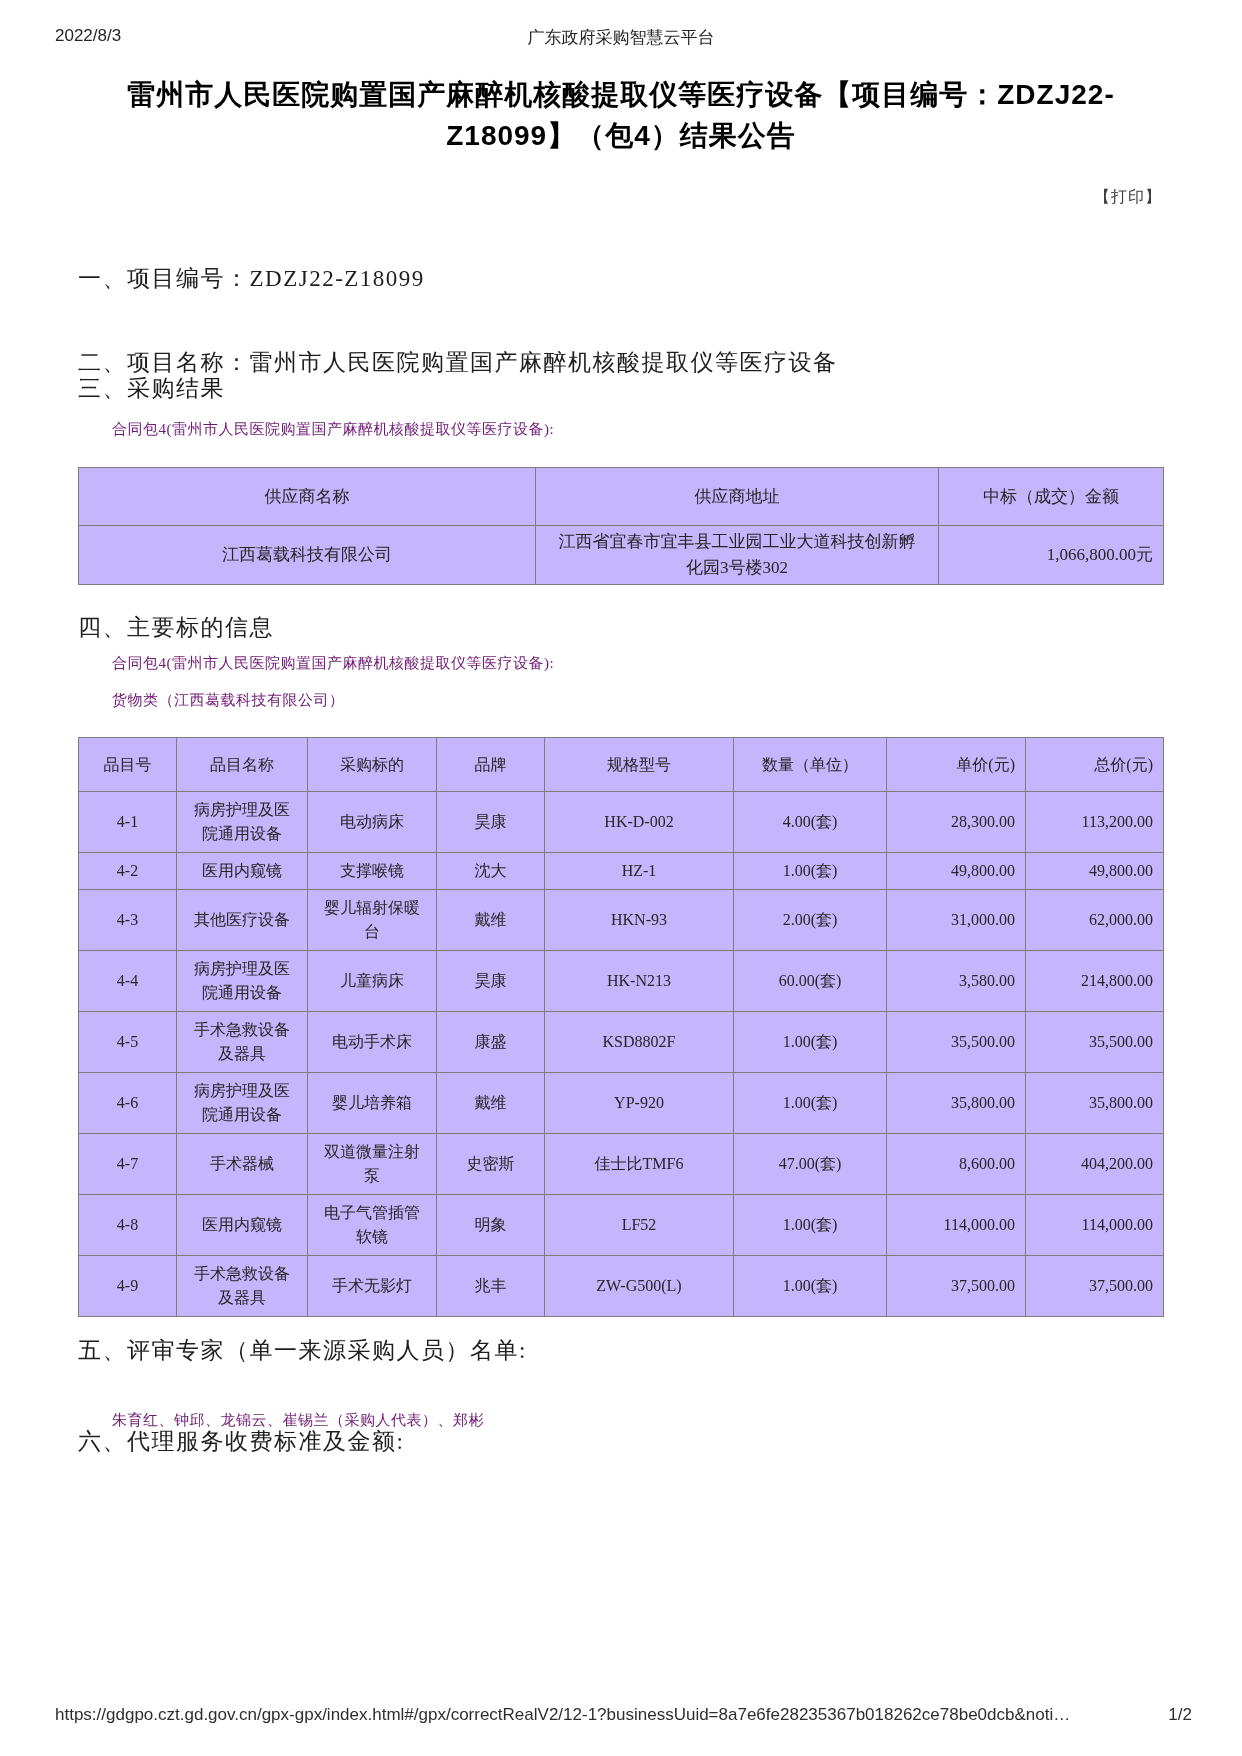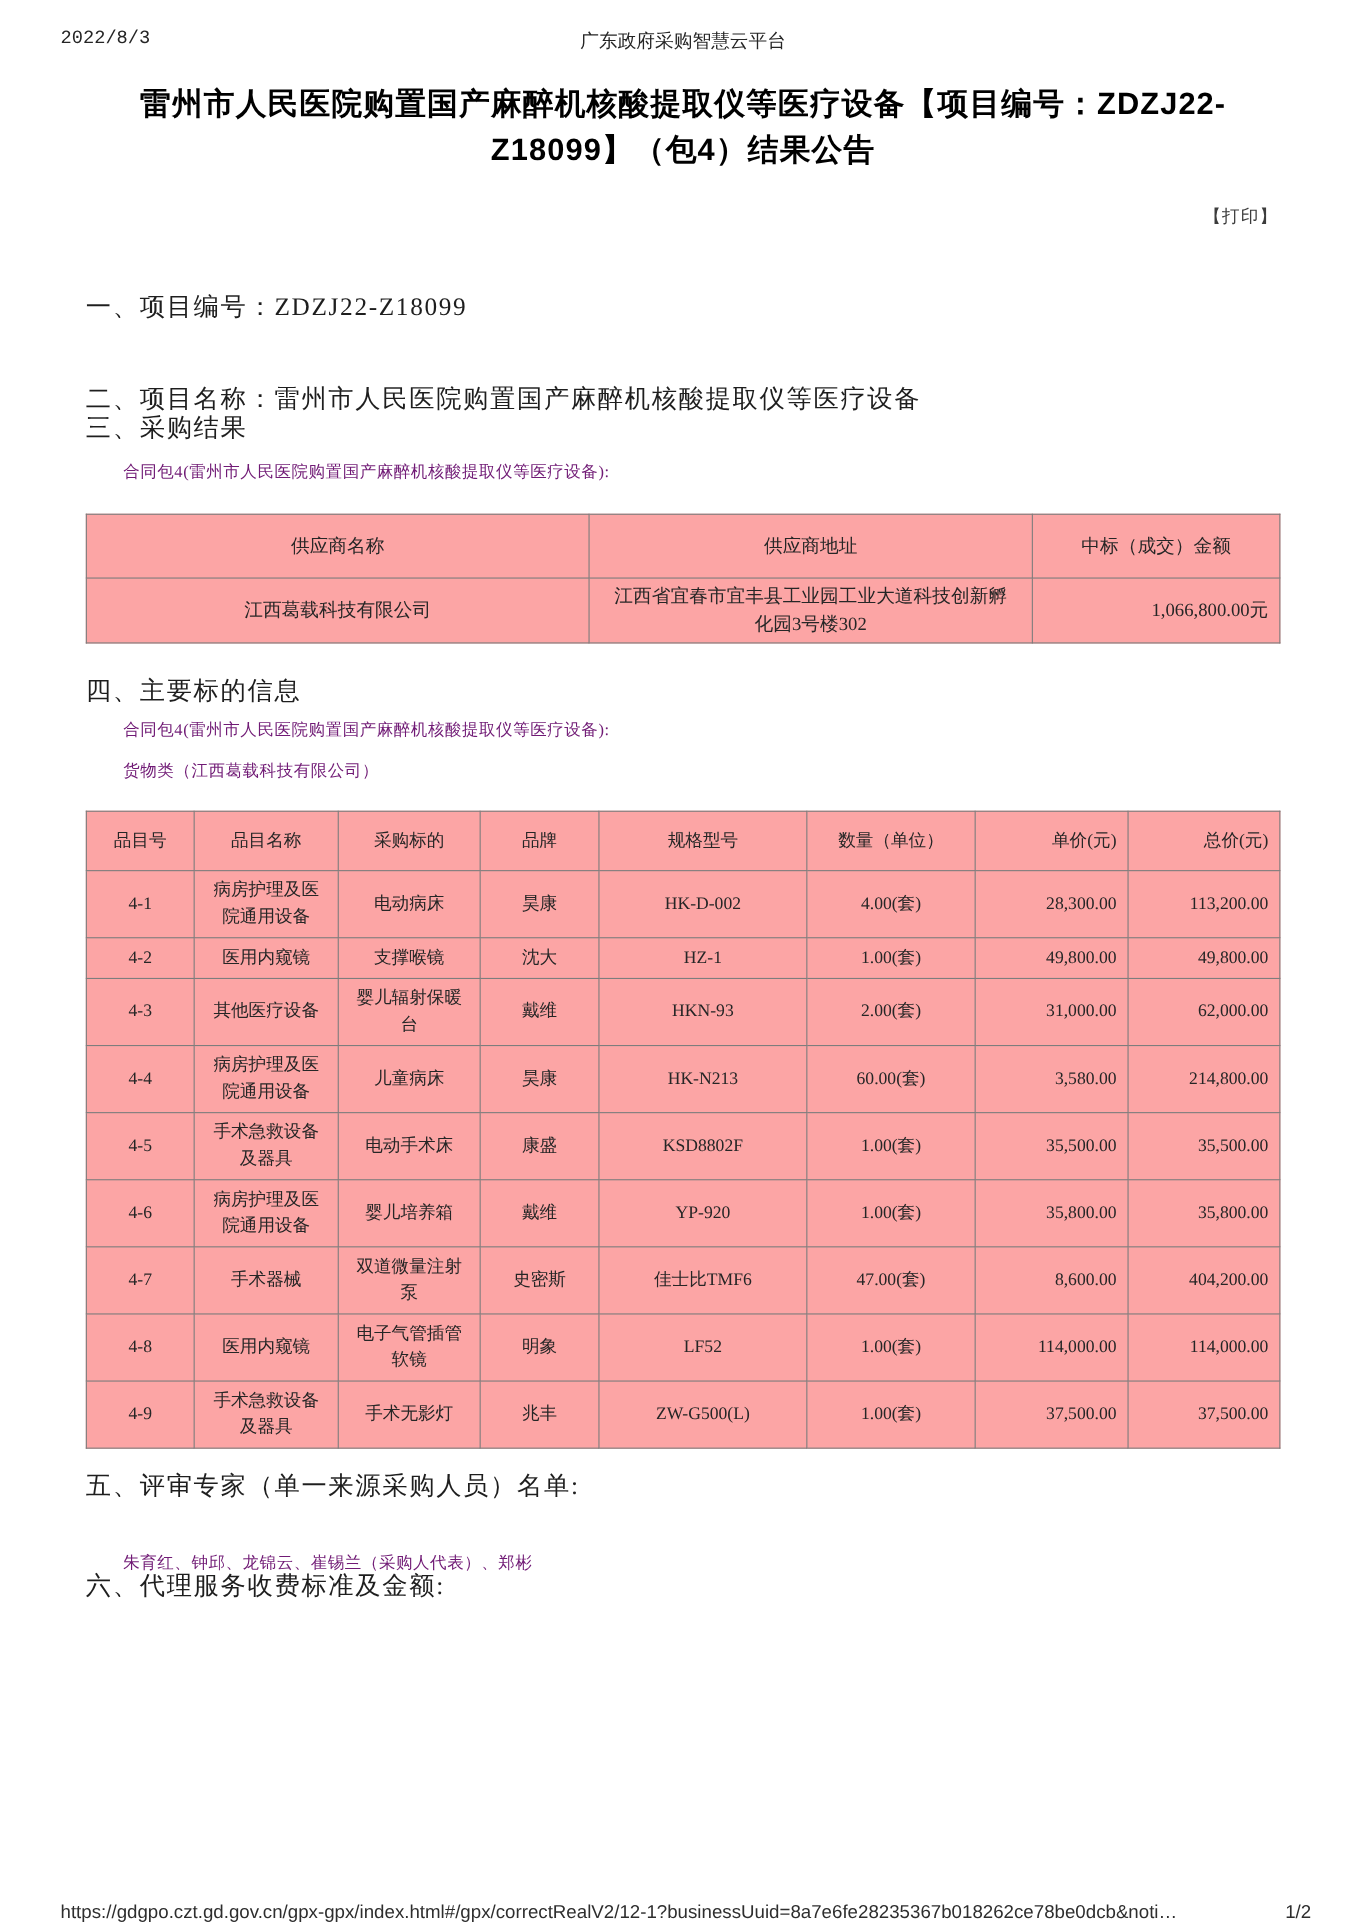--- a/index.html
+++ b/index.html
@@ -5,63 +5,63 @@
   * { margin:0; padding:0; box-sizing:border-box; }
   html,body { background:#ffffff; }
   body {
     width:1242px; height:1756px; position:relative;
     font-family:"Liberation Serif","DejaVu Serif",serif;
     color:#222222;
   }
   .abs { position:absolute; }
 
   .print-hdr {
-    font-family:Liberation Mono, monospace;
+    font-family:Liberation Sans, sans-serif;
     font-size:17px; color:#252525;
   }
   .site-center { left:0; width:100%; text-align:center; }
 
   .doc-title {
     left:121px; width:1000px; top:74px;
     font-family:"Liberation Sans","DejaVu Sans",sans-serif;
     font-weight:700; font-size:28px; line-height:41px;
     text-align:center; color:#000; letter-spacing:1px;
   }
   .doc-title div { white-space:nowrap; }
 
   .print-btn {
     top:187px; right:80px;
     font-size:16px; color:#3c3c3c; cursor:pointer; letter-spacing:1px;
   }
 
   .h2 { font-size:23px; color:#1e1e1e; letter-spacing:1.5px; white-space:nowrap; }
   .sub { font-size:15px; color:#701a75; letter-spacing:0.5px; white-space:nowrap; }
 
-  table { border-collapse:collapse; table-layout:fixed; background:#fca5a5; }
+  table { border-collapse:collapse; table-layout:fixed; background:#c4b5fd; }
   th, td {
     border:1px solid #7d7d7d; font-weight:normal;
     text-align:center; vertical-align:middle; color:#262626;
   }
   .al-r { text-align:right !important; padding-right:10px !important; }
 
   
   .tbl-result { width:1085px; font-size:17px; }
   .tbl-result th { line-height:25px; padding:16px 8px; }
   .tbl-result td { line-height:26px; padding:3px 18px; }
 
   
   .tbl-items { width:1085px; font-size:16px; }
   .tbl-items th { line-height:25px; padding:14px 6px; }
   .tbl-items td { line-height:24px; padding:6px 10px; }
 
   .doc-footer {
     left:55px; right:50px; top:1705px;
     display:flex; justify-content:space-between; align-items:baseline;
     font-family:"Liberation Sans","DejaVu Sans",sans-serif;
-    font-size:17px; color:#2e2e2e;margin-top:24px;
+    font-size:17px; color:#2e2e2e;
   }
   .doc-footer .url { white-space:nowrap; overflow:hidden; }
   .doc-footer .pg { padding-left:30px; }
 </style>
 </head>
 <body>
 
 <div class="abs print-hdr" style="left:55px; top:26px;">2022/8/3</div>
 
 <div class="abs print-hdr site-center" style="top:26px;">广东政府采购智慧云平台</div>

